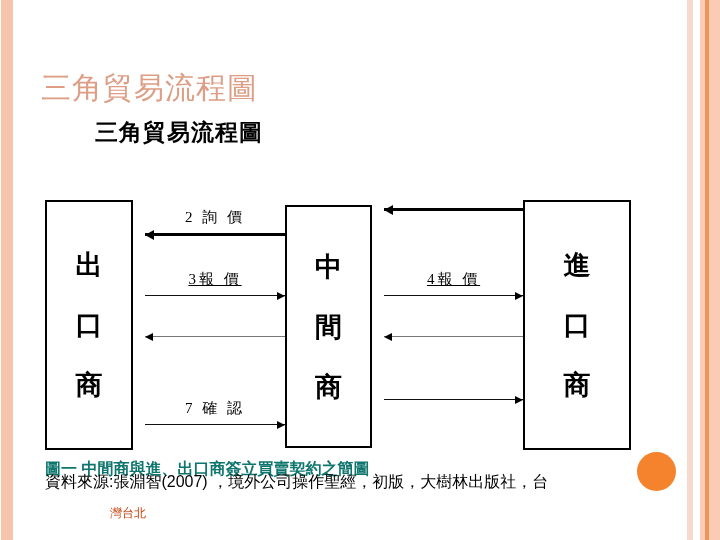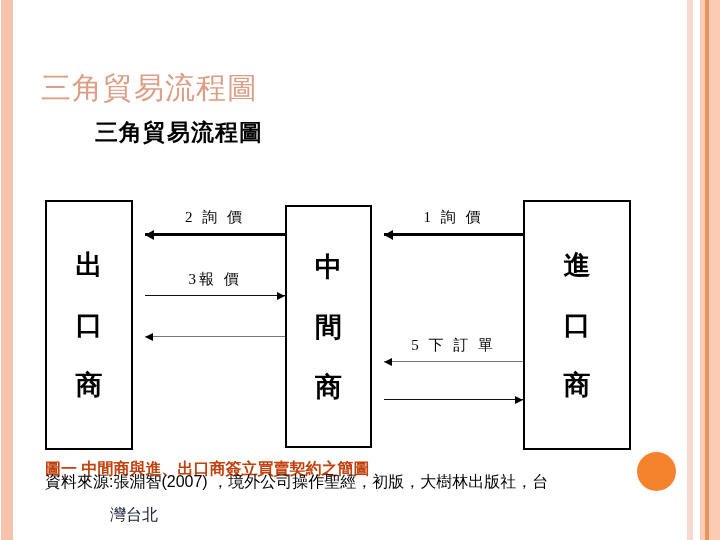--- a/index.html
+++ b/index.html
@@ -23,36 +23,36 @@
     font-family:"Liberation Serif","DejaVu Serif",serif;font-size:27px;font-weight:600;color:#000;}
   .box-exporter{left:45px;top:200px;width:84px;height:246px;}
   .box-middleman{left:285px;top:205px;width:83px;height:239px;}
   .box-importer{left:523px;top:200px;width:104px;height:246px;}
 
   
   .flows{position:absolute;top:200px;height:246px;}
   .flows-left{left:129px;width:156px;}
   .flows-right{left:368px;width:155px;}
   .flow-row{position:absolute;left:16px;right:0;}
-  .flow-row.r1{top:8px;}  .flow-row.r2{top:70px;}  .flow-row.r3{top:136px;}  .flow-row.r4{top:199px;}
+  .flow-row.r1{top:8px;}  .flow-row.r2{top:70px;text-decoration:underline;}  .flow-row.r3{top:136px;}  .flow-row.r4{top:199px;}
   .flow-label{text-align:center;font-size:15px;letter-spacing:3px;color:#000;height:18px;line-height:18px;
     font-family:"Liberation Serif","DejaVu Serif",serif;margin-bottom:7px;white-space:nowrap;}
   .flow-line{position:relative;height:1px;background:#111;}
   .flow-line.thick{height:3px;background:#000;}
   .flow-line.light{background:#777;}
   .flow-line.dir-left::before{content:"";position:absolute;left:0;top:50%;transform:translateY(-50%);
     border:4px solid transparent;border-left:0;border-right:8px solid #000;}
   .flow-line.thick.dir-left::before{border-width:5px 9px 5px 0;}
   .flow-line.dir-right::after{content:"";position:absolute;right:0;top:50%;transform:translateY(-50%);
     border:4px solid transparent;border-right:0;border-left:8px solid #000;}
 
   
-  .caption-bold{position:absolute;left:45px;top:459px;font-size:16px;font-weight:bold;color:#c2410c;white-space:nowrap;}
+  .caption-bold{position:absolute;left:45px;top:459px;font-size:16px;font-weight:bold;color:#0f766e;white-space:nowrap;}
   .caption-src1{position:absolute;left:45px;top:472px;font-size:16px;color:#000;white-space:nowrap;}
-  .caption-src2{position:absolute;left:110px;top:505px;font-size:16px;color:#0f172a;white-space:nowrap;}
+  .caption-src2{position:absolute;left:110px;top:505px;font-size:12px;color:#c2410c;white-space:nowrap;}
 
   
   .circle{position:absolute;left:637px;top:452px;width:39px;height:39px;border-radius:50%;background:var(--circle);}
 </style>
 </head>
 <body>
 
 <div class="bar-left"></div>
 <div class="stripe-pale"></div>
 <div class="bar-right">
@@ -83,29 +83,35 @@
     <div class="flow-label">2 詢 價</div>
     <div class="flow-line thick dir-left"></div>
   </div>
   <div class="flow-row r2">
     <div class="flow-label">3報 價</div>
     <div class="flow-line dir-right"></div>
   </div>
   <div class="flow-row r3">
     <div class="flow-line light dir-left"></div>
   </div>
+  <div class="flow-row r4">
+    <div class="flow-label">7 確 認</div>
+    <div class="flow-line dir-right"></div>
+  </div>
 </div>
 
 <div class="flows flows-right">
   <div class="flow-row r1">
-    <div class="flow-label">1 詢 價</div>
     <div class="flow-line thick dir-left"></div>
   </div>
+  <div class="flow-row r2">
+    <div class="flow-label">4報 價</div>
+    <div class="flow-line dir-right"></div>
+  </div>
   <div class="flow-row r3">
-    <div class="flow-label">5 下 訂 單</div>
     <div class="flow-line light dir-left"></div>
   </div>
   <div class="flow-row r4">
     <div class="flow-line dir-right"></div>
   </div>
 </div>
 
 <div class="caption-bold">圖一 中間商與進、出口商簽立買賣契約之簡圖</div>
 <div class="caption-src1">資料來源:張淵智(2007) ，境外公司操作聖經，初版，大樹林出版社，台</div>
 <div class="caption-src2">灣台北</div>

